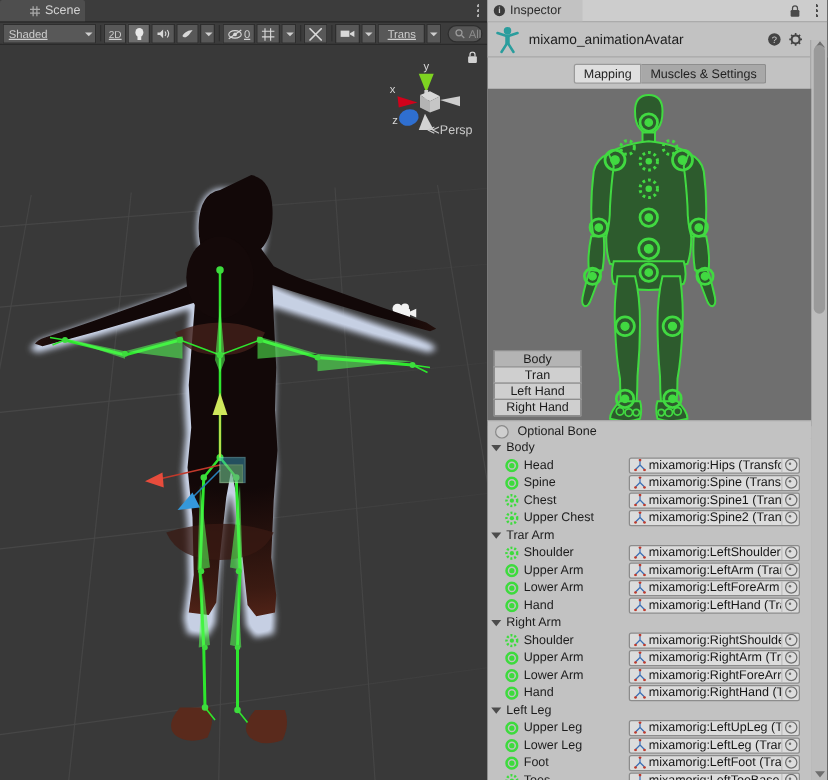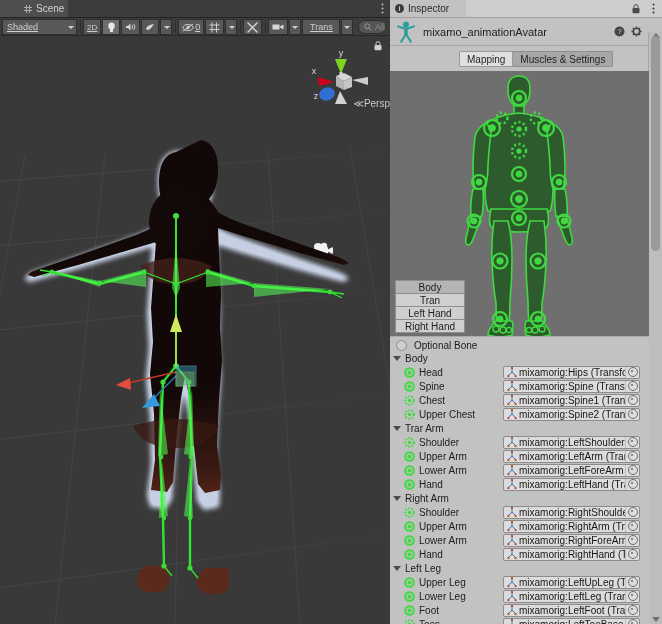--- a/index.html
+++ b/index.html
@@ -106,21 +106,21 @@
     overflow: hidden;
   }
   .grid-lines { position: absolute; inset: 0; opacity: .55; }
 
   .lock-icon {
     position: absolute; right: 8px; top: 5px;
     width: 8px; height: 10px;
   }
   .gizmo { position: absolute; right: 10px; top: 8px; width: 78px; height: 76px; }
   .persp-label {
-    position: absolute; right: 0; top: 62px;
+    position: absolute; right: 12px; top: 62px;
     font-size: 10px; color: #c9c9c9;
   }
   .cam-icon { position: absolute; left: 310px; top: 205px; }
 
   
   #inspector {
     position: absolute; left: 390px; top: 0;
     width: 272px; height: 624px;
     background: #c2c2c2;
     overflow: hidden;

